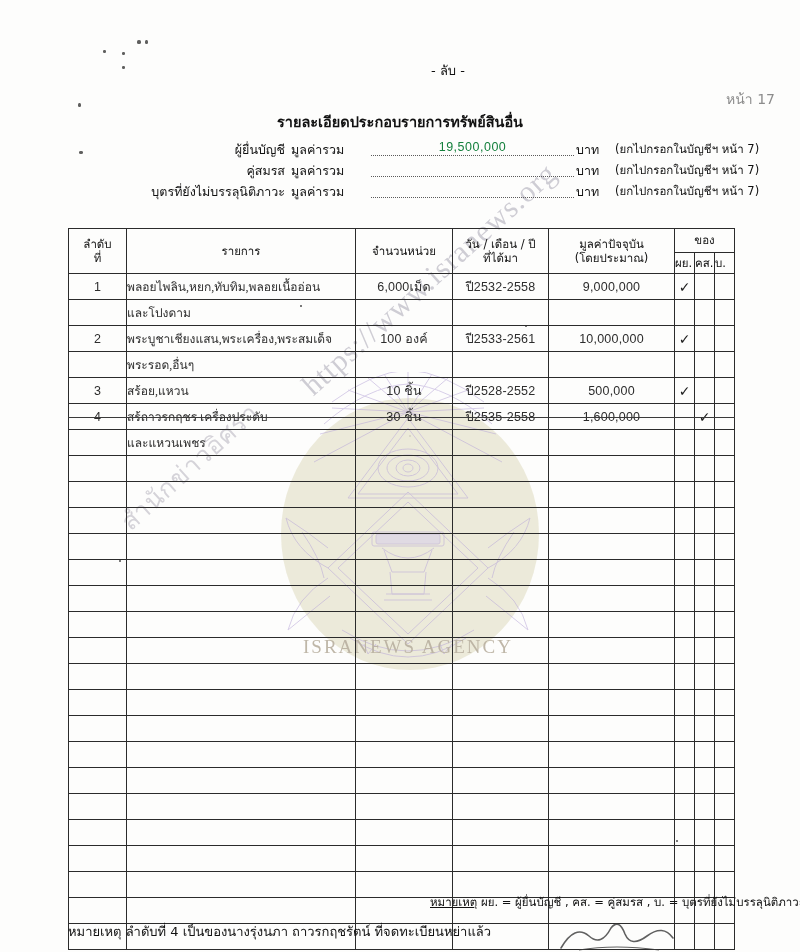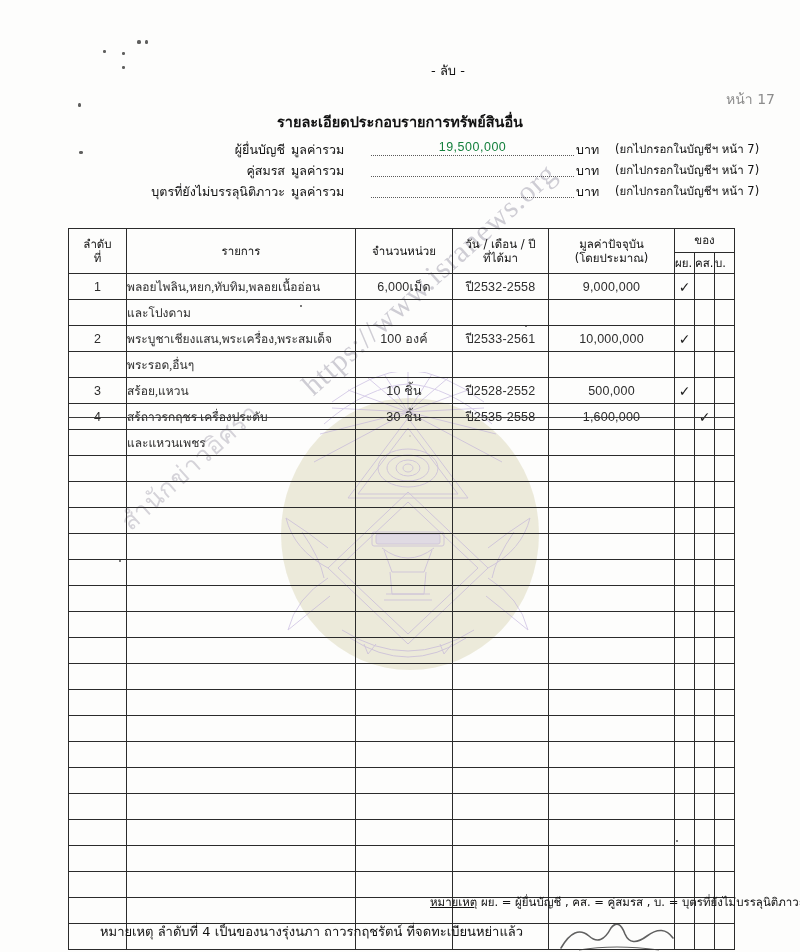--- a/index.html
+++ b/index.html
@@ -225,21 +225,20 @@
     font-family: "DejaVu Sans", sans-serif;
     white-space: nowrap;
   }
   .legend u { text-decoration: underline; }
   .bottom-note {
     position: absolute;
     left: 68px; top: 921px;
     font-size: 13px;
     font-family: "DejaVu Sans", sans-serif;
     white-space: nowrap;
-    margin-left: 32px;
   }
   .signature {
     position: absolute;
     left: 555px; top: 920px;
     width: 150px; height: 34px;
     opacity: .8;
   }
   .signature svg { width: 100%; height: 100%; display:block; }
 </style>
 </head>
@@ -299,20 +298,21 @@
           <path d="M242 160 Q224 186 220 206"></path>
 
           <path d="M70 258 Q136 300 202 258"></path>
           <path d="M78 266 Q136 304 194 266"></path>
           <path d="M92 272 L96 282 L104 272"></path>
           <path d="M168 272 L172 282 L180 272"></path>
         </g>
       </svg>
     </div>
 
+    <div class="wm-agency">ISRANEWS AGENCY</div>
     <div class="wm-diag wm-thai">สำนักข่าวอิศรา</div>
     <div class="wm-diag wm-url">https://www.isranews.org</div>
   </div>
 
   <div>
     <div class="speck" style="left:78px;  top:103px; width:3px; height:4px;"></div>
     <div class="speck" style="left:79px;  top:151px; width:4px; height:3px;"></div>
     <div class="speck" style="left:122px; top:52px;  width:3px; height:3px;"></div>
     <div class="speck" style="left:137px; top:40px;  width:4px; height:4px;"></div>
     <div class="speck" style="left:145px; top:40px;  width:3px; height:4px;"></div>

